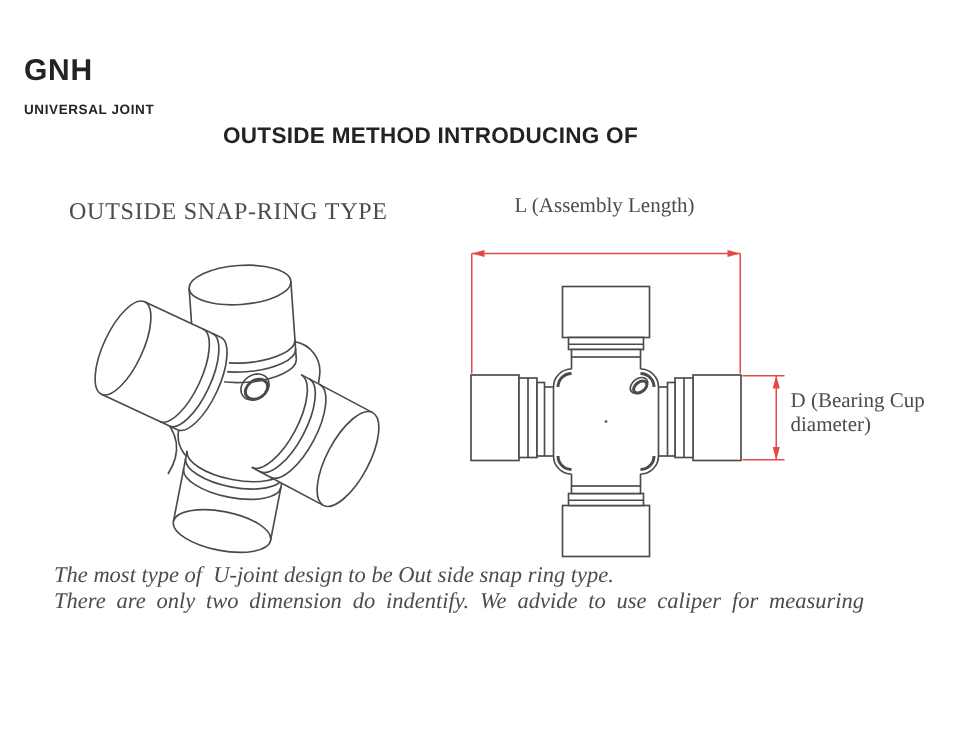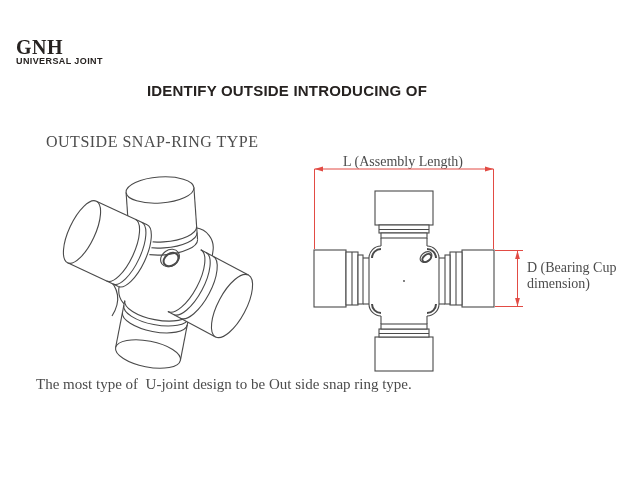--- a/index.html
+++ b/index.html
@@ -6,56 +6,56 @@
     --line:#4a4a4a;
     --dim:#e24b44;
     --text:#4c4c4c;
     --heading:#262220;
   }
   *{margin:0;padding:0;box-sizing:border-box;}
   html,body{width:640px;height:497px;background:#ffffff;overflow:hidden;
     font-family:"Liberation Sans",sans-serif;}
   .abs{position:absolute;}
   
-  .logo-name{left:16px;top:36px;font-size:20px;font-weight:bold;color:var(--heading);letter-spacing:.5px;font-family:Liberation Serif, serif;}
-  .logo-sub{left:16px;top:56px;font-size:9px;font-weight:bold;color:var(--heading);letter-spacing:.4px;}
+  .logo-name{left:16px;top:36px;font-size:20px;font-weight:bold;color:var(--heading);letter-spacing:.5px;}
+  .logo-sub{left:16px;top:68px;font-size:9px;font-weight:bold;color:var(--heading);letter-spacing:.4px;}
   
   .title-wrap{left:0;top:82px;width:574px;text-align:center;color:var(--heading);
     font-size:15px;font-weight:bold;line-height:18px;letter-spacing:.2px;}
   
   .serif{font-family:"Liberation Serif",serif;color:var(--text);}
   .left-caption{left:46px;top:133px;font-size:16px;letter-spacing:.5px;}
-  .len-label{left:343px;top:130px;font-size:14px;margin-top:24px;}
+  .len-label{left:343px;top:130px;font-size:14px;}
   .dia-label{left:527px;top:260px;font-size:14px;width:106px;line-height:16px;}
   
-  .desc{left:36px;top:376px;width:540px;font-size:15px;line-height:17px;}
+  .desc{left:36px;top:376px;width:540px;font-size:15px;line-height:17px;font-style:italic;}
   .desc .l1{white-space:pre-wrap;}
   .desc .l2{text-align:justify;text-align-last:justify;}
   
   svg{position:absolute;}
   .g{stroke:var(--line);stroke-width:1.1;fill:none;}
   .gf{stroke:var(--line);stroke-width:1.1;fill:#ffffff;}
   .gw{fill:#ffffff;stroke:none;}
   .gt{stroke:var(--line);stroke-width:2;fill:none;}
   .r{stroke:var(--dim);stroke-width:1;fill:none;}
   .ra{fill:var(--dim);stroke:none;}
 </style>
 </head>
 <body>
 
 <div class="abs logo-name">GNH</div>
 <div class="abs logo-sub">UNIVERSAL JOINT</div>
 
 <div class="abs title-wrap">
-  <div>IDENTIFY OUTSIDE INTRODUCING OF</div>
+  <div>OUTSIDE METHOD INTRODUCING OF</div>
 </div>
 
 <div class="abs serif left-caption">OUTSIDE SNAP-RING TYPE</div>
 <div class="abs serif len-label">L (Assembly Length)</div>
-<div class="abs serif dia-label">D (Bearing Cup dimension)</div>
+<div class="abs serif dia-label">D (Bearing Cup diameter)</div>
 
 <svg style="left:42px;top:148px;" width="230" height="235" viewBox="0 0 230 235">
 
   <g>
     <rect class="gf" x="80" y="76" width="88" height="90" rx="20" transform="rotate(8 124 121)"></rect>
     <path class="g" d="M64,128 Q84,146 70,168"></path>
     <path class="g" d="M150,174 Q140,154 158,146"></path>
   </g>
 
   <g transform="translate(118,42) rotate(86)">
@@ -167,13 +167,14 @@
     <line class="r" x1="495" y1="250.5" x2="523" y2="250.5"></line>
     <line class="r" x1="495" y1="306.5" x2="523" y2="306.5"></line>
     <line class="r" x1="517.5" y1="250.5" x2="517.5" y2="306.5"></line>
     <polygon class="ra" points="517.5,250.5 515.1,259 519.9,259"></polygon>
     <polygon class="ra" points="517.5,306.5 515.1,298 519.9,298"></polygon>
   </g>
 </svg>
 
 <div class="abs serif desc">
   <div class="l1">The most type of  U-joint design to be Out side snap ring type.</div>
+  <div class="l2">There are only two dimension do indentify. We advide to use caliper for measuring</div>
 </div>
 
 </body></html>

